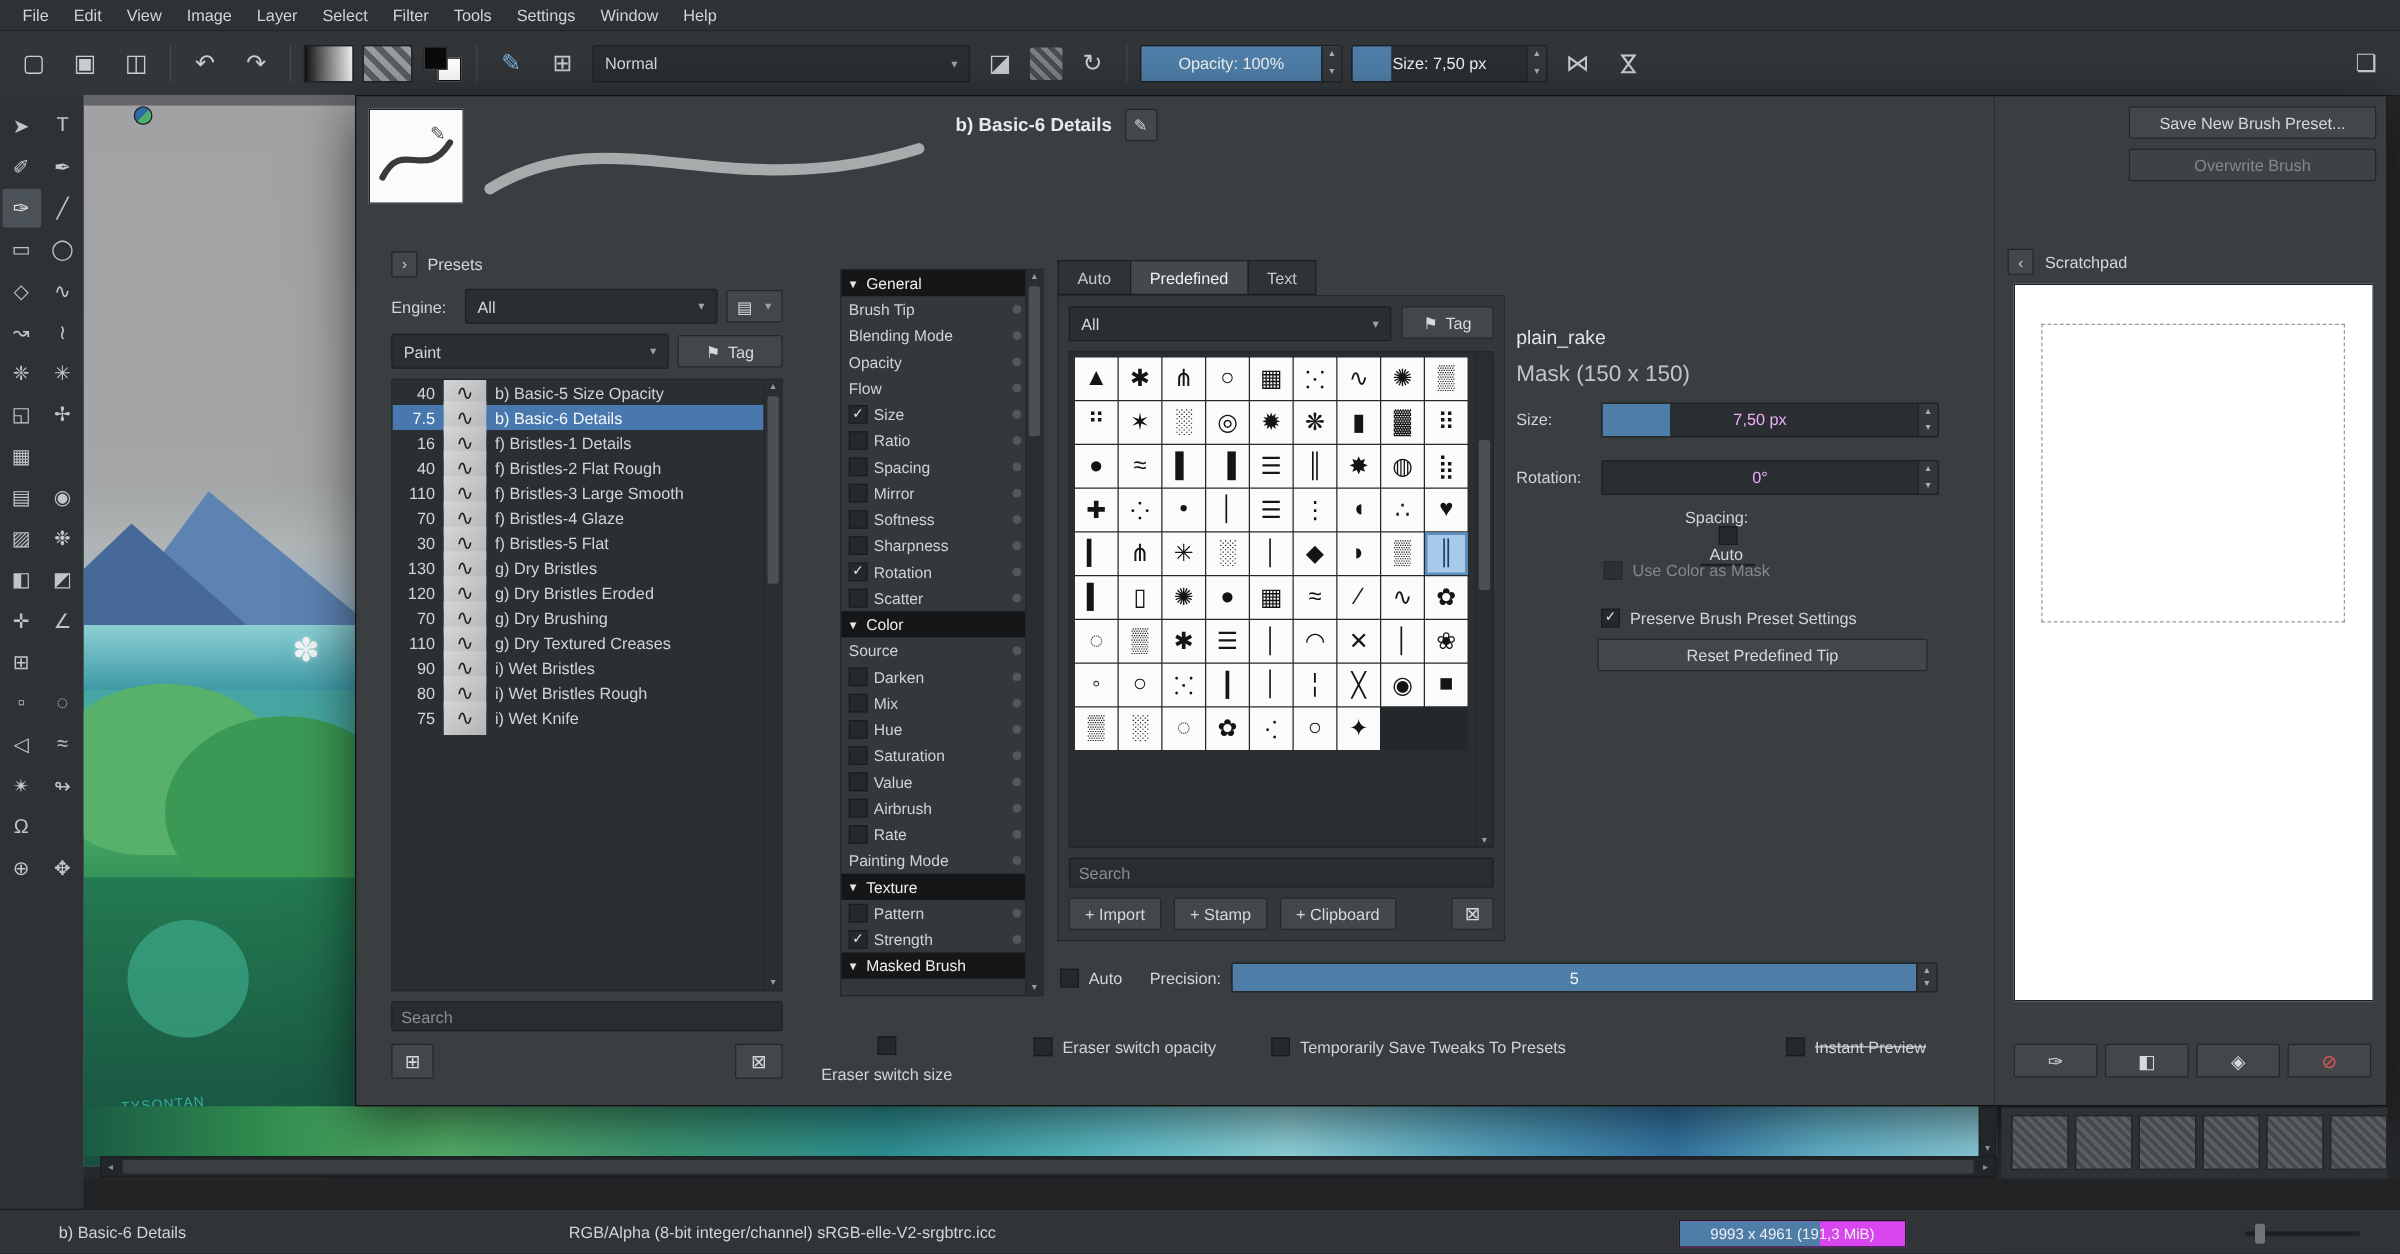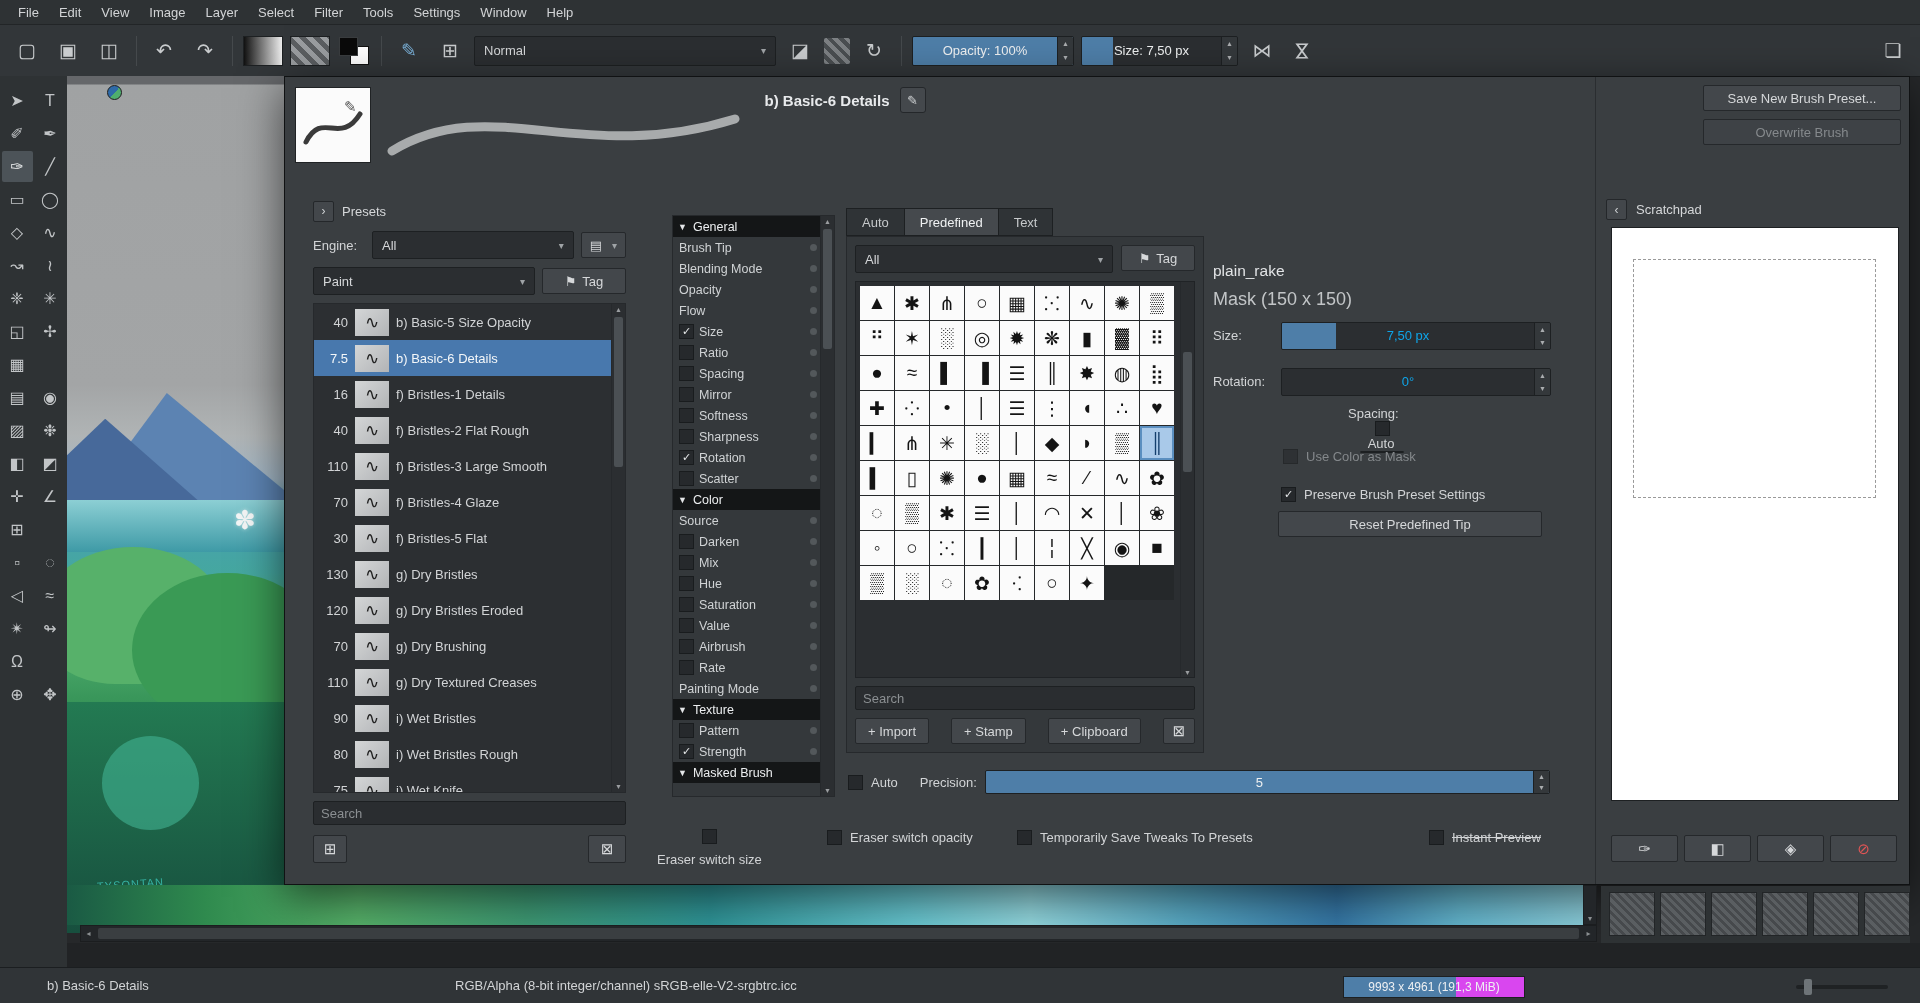--- a/index.html
+++ b/index.html
@@ -79,21 +79,21 @@
                padding:0 7px;font-family:"Liberation Sans",sans-serif;font-size:13px;box-sizing:border-box;}
   input.search::placeholder{color:#8b8f92;}
   
   .presets{position:absolute;left:28px;top:122px;width:313px;height:664px;display:flex;flex-direction:column;}
   .p-head{display:flex;align-items:center;gap:8px;height:24px;color:#d5d7d9;}
   .p-exp{width:19px;height:19px;background:#43474b;border:1px solid #24272a;border-radius:2px;display:flex;
          align-items:center;justify-content:center;font-size:12px;color:#cfd2d4;}
   .p-row{display:flex;align-items:center;gap:7px;margin-top:8px;}
   .plist-wrap{display:flex;margin-top:8px;flex:1;border:1px solid #26292c;background:#2c2f32;overflow:hidden;}
   .plist{flex:1;overflow:hidden;}
-  .prow{height:36px;display:flex;align-items:center;gap:7px;padding:0 4px;box-sizing:border-box;}
+  .prow{height:20px;display:flex;align-items:center;gap:7px;padding:0 4px;box-sizing:border-box;}
   .prow.sel{background:#4878ad;color:#f4f7f9;}
   .pnum{width:30px;text-align:right;flex:none;}
   .pthumb{width:34px;height:27px;background:linear-gradient(135deg,#d4d6d7,#b2b4b6);color:#222;display:flex;flex:none;
           align-items:center;justify-content:center;font-size:17px;}
   .pname{white-space:nowrap;overflow:hidden;}
   .sb{width:13px;background:#2b2e31;border-left:1px solid #26292c;display:flex;flex-direction:column;align-items:center;flex:none;}
   .sb .arr{font-size:7px;color:#9a9da0;padding:2px 0;}
   .sb .th{width:9px;background:#4b5054;border-radius:2px;}
   
   .options{position:absolute;left:387px;top:138px;width:163px;height:582px;border:1px solid #26292c;background:#34383b;
@@ -113,29 +113,29 @@
   .tip-box{position:absolute;left:561px;top:159px;width:358px;height:517px;border:1px solid #26292c;background:#34383b;
            display:flex;flex-direction:column;padding:8px;box-sizing:border-box;}
   .tip-filter{display:flex;gap:8px;}
   .gridwrap{position:relative;flex:1;background:#2b2e31;border:1px solid #202326;margin-top:8px;padding:4px;overflow:hidden;}
   .tipgrid{display:grid;grid-template-columns:repeat(9,34px);gap:1px;align-content:start;background:#25282a;width:314px;}
   .tipcell{width:34px;height:34px;background:#fbfbfb;color:#141414;display:flex;align-items:center;justify-content:center;font-size:19px;}
   .tipcell.selected{background:#a9c9e9;color:#143f6d;outline:2px solid #5b8fc0;outline-offset:-2px;}
   .tip-sb{position:absolute;right:0;top:0;bottom:0;width:13px;background:#2b2e31;border-left:1px solid #26292c;}
   .tip-sb .th{position:absolute;left:2px;top:70px;width:9px;height:120px;background:#4b5054;border-radius:2px;}
   .tip-sb .arr{position:absolute;bottom:1px;left:0;right:0;text-align:center;font-size:7px;color:#9a9da0;}
-  .tip-actions{display:flex;gap:22px;margin-top:8px;align-items:center;}
+  .tip-actions{display:flex;gap:10px;margin-top:8px;align-items:center;}
   
   .ts-name{position:absolute;left:928px;top:185px;font-size:15.5px;color:#e2e4e6;}
   .ts-mask{position:absolute;left:928px;top:212px;font-size:18px;color:#c2c5c7;}
   .ts-row{position:absolute;left:928px;width:338px;display:flex;align-items:center;height:27px;}
   .ts-row .lbl{width:68px;flex:none;}
   .ts-slider{flex:1;display:flex;height:26px;position:relative;background:#2b2e31;border:1px solid #1d2022;border-radius:2px;overflow:hidden;}
   .ts-slider .fill{position:absolute;left:0;top:0;bottom:0;background:#4e7ea8;}
-  .ts-slider .stext{position:relative;flex:1;display:flex;align-items:center;justify-content:center;color:#0ea5e9;}
+  .ts-slider .stext{position:relative;flex:1;display:flex;align-items:center;justify-content:center;color:#f0abfc;}
   .ts-check{position:absolute;display:flex;align-items:center;gap:8px;}
   .reset-btn{position:absolute;left:993px;top:434px;width:264px;}
   
   .prec-row{position:absolute;left:563px;top:693px;width:702px;display:flex;align-items:center;gap:8px;height:24px;}
   .prec-row .pslider{flex:1;display:flex;position:relative;height:22px;background:#2b2e31;border:1px solid #1d2022;overflow:hidden;border-radius:2px;}
   .bot-check{position:absolute;top:752px;display:flex;align-items:center;gap:8px;height:16px;}
   .strike{text-decoration:line-through;}
   
   .scratch{position:absolute;left:1310px;top:0;bottom:0;width:316px;border-left:1px solid #2a2d30;box-sizing:border-box;}
   .sc-save{position:absolute;right:10px;top:8px;width:198px;}

